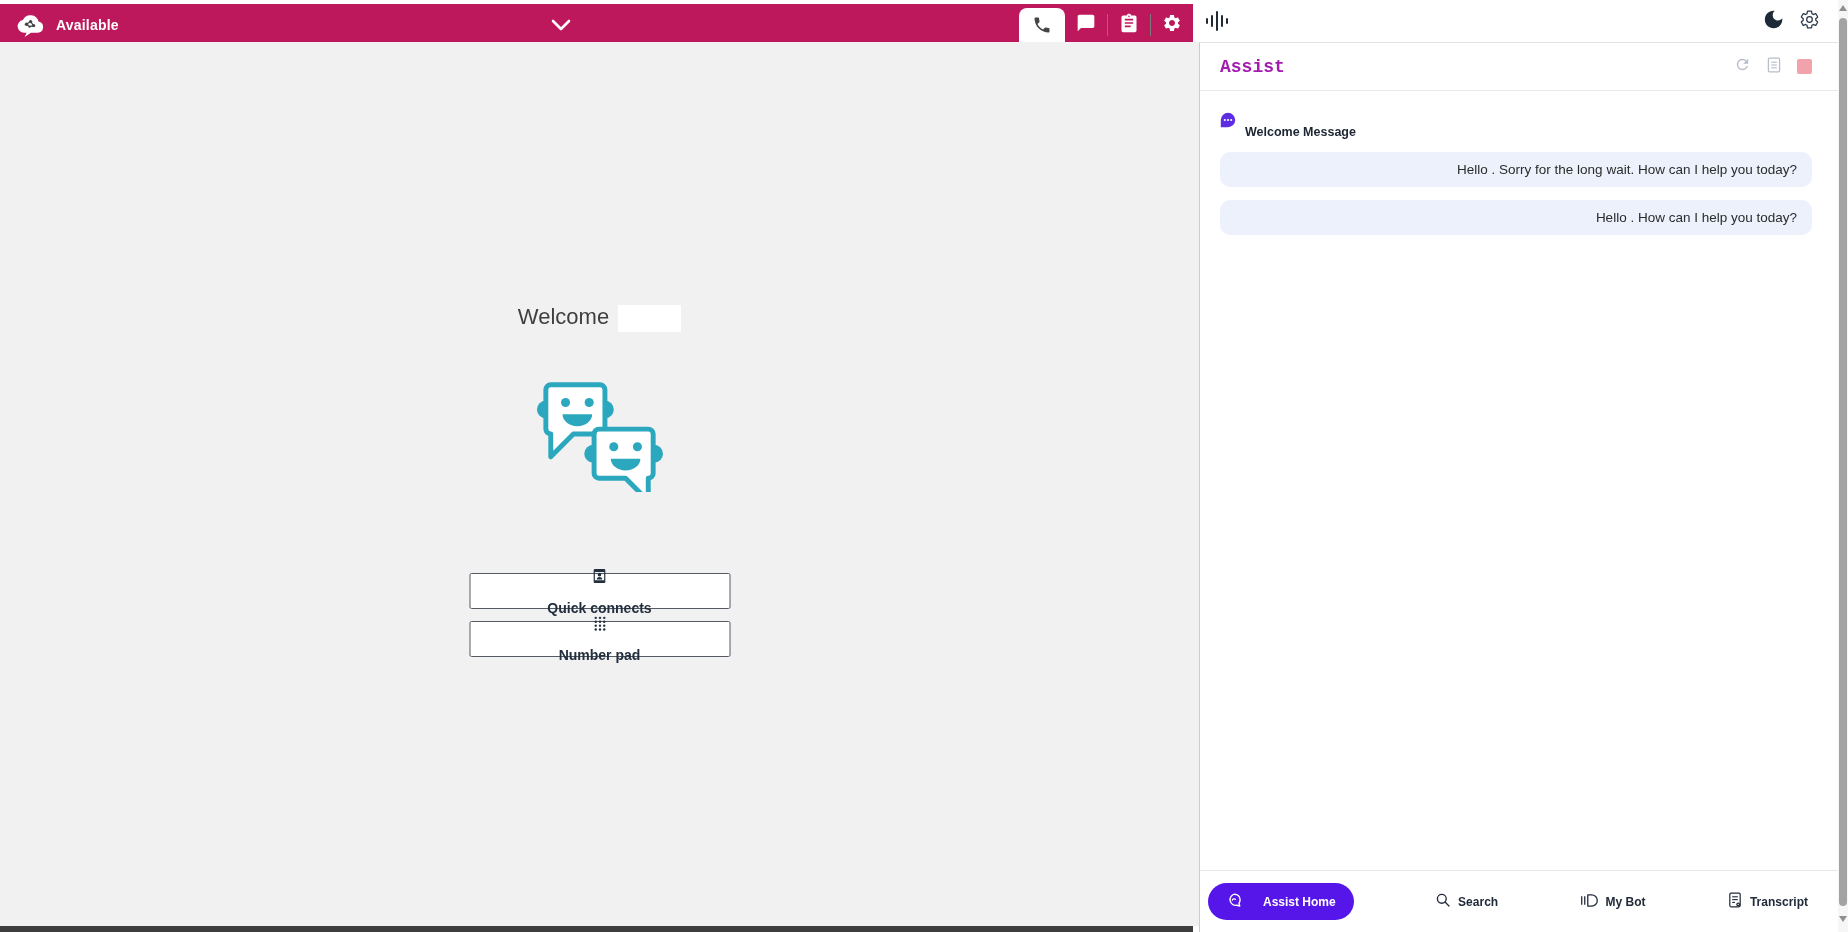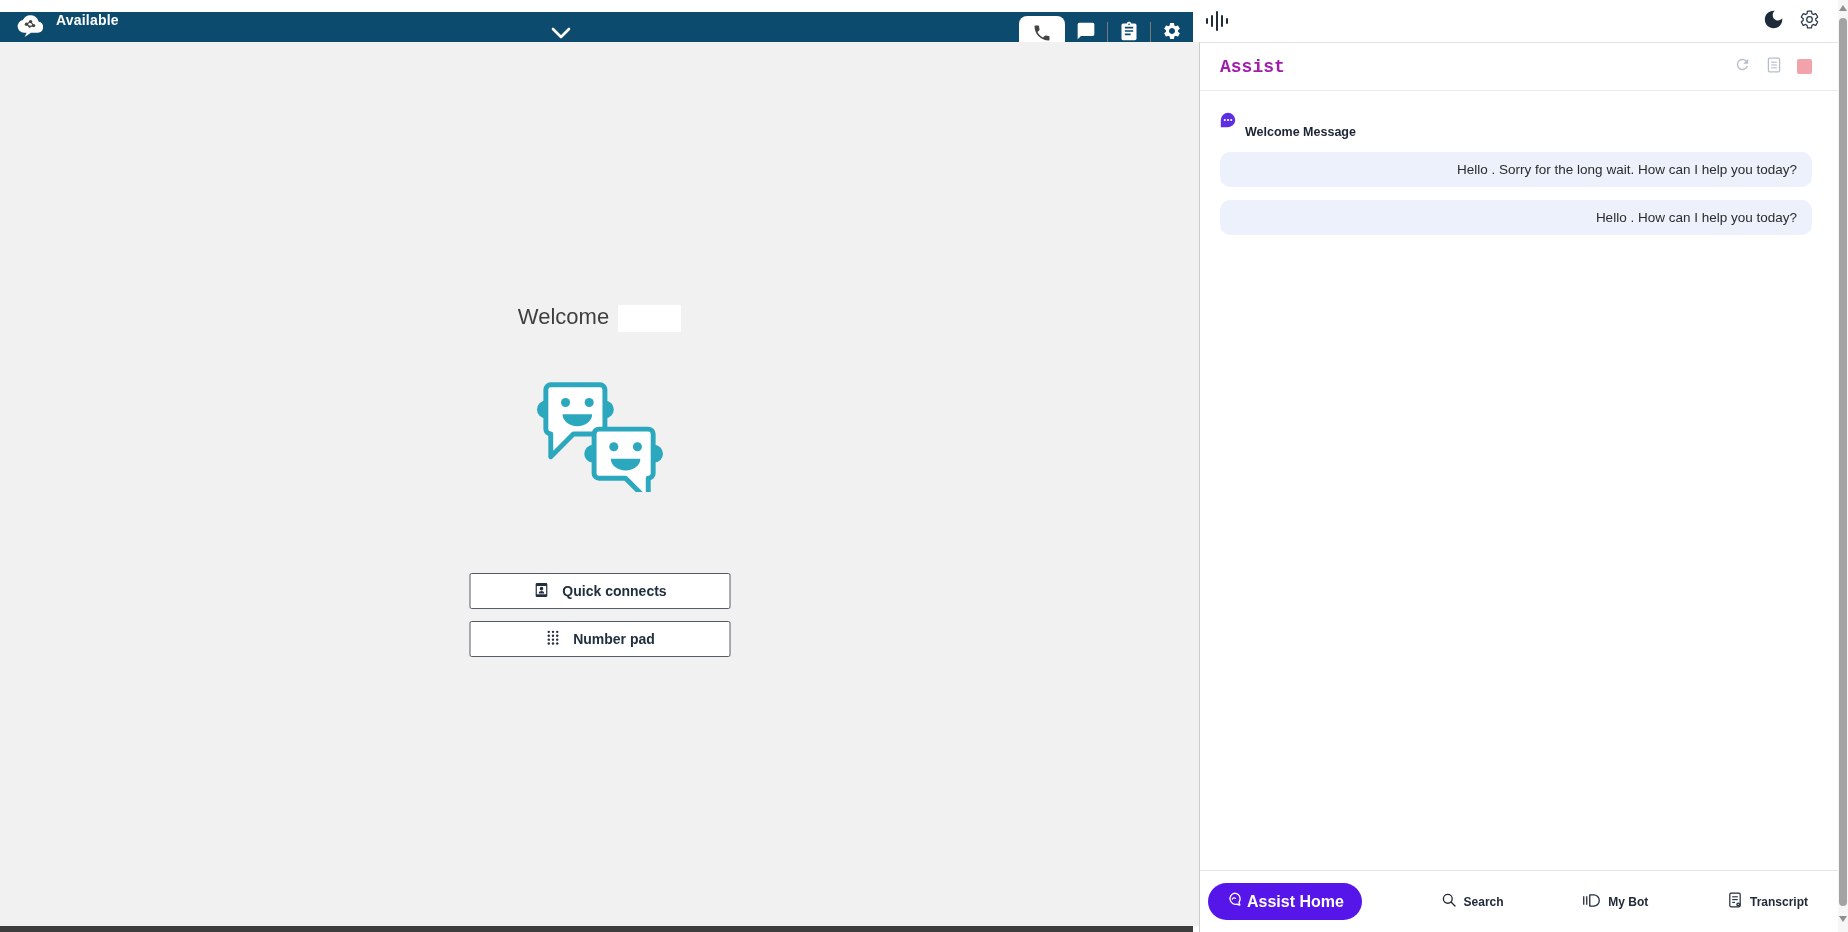--- a/index.html
+++ b/index.html
@@ -1,22 +1,22 @@
 <!DOCTYPE html>
 <html><head>
 <meta charset="utf-8">
 <style>
   * { margin:0; padding:0; box-sizing:border-box; }
   html,body { width:1848px; height:932px; overflow:hidden; background:#ffffff;
               font-family:"Liberation Sans", sans-serif; }
   .page { position:relative; width:1848px; height:932px; }
 
   
-  .topbar { position:absolute; left:0; top:12px; width:1193px; height:42px;
-            background:#0c4a6e; display:flex; align-items:flex-start; }
+  .topbar { position:absolute; left:0; top:4px; width:1193px; height:42px;
+            background:#be185d; display:flex; align-items:center; }
   .logo-wrap { margin-left:16px; display:flex; align-items:center; }
   .status-label { color:#ffffff; font-size:14px; font-weight:700; margin-left:12px; letter-spacing:.2px; }
   .status-chevron { position:absolute; left:550px; top:14px; }
   .channel-tabs { position:absolute; right:0; top:0; height:42px; display:flex; align-items:center; }
   .ctab { width:42px; height:42px; display:flex; align-items:center; justify-content:center; cursor:pointer; }
   .ctab.active { background:#ffffff; border-radius:8px 8px 0 0; height:38px; margin-top:4px; width:46px; }
   .tab-sep { width:1px; height:22px; background:#7a7a7a; }
 
   
   .top-right { position:absolute; left:1193px; top:0; width:645px; height:42px; background:#ffffff;
@@ -28,44 +28,44 @@
   
   .main-area { position:absolute; left:0; top:42px; width:1199px; height:884px; background:#f1f1f2; }
   .welcome-row { position:absolute; top:262px; left:0; width:100%; text-align:center;
                  font-size:22px; color:#3f3f3f; }
   .name-box { display:inline-block; vertical-align:middle; width:63px; height:27px;
               background:#ffffff; margin-left:9px; }
   .illustration { position:absolute; top:336px; left:50%; transform:translateX(-50%); }
   .big-btn { position:absolute; left:50%; transform:translateX(-50%); width:261px; height:36px;
              background:#ffffff; border:1px solid #545b64; border-radius:2px;
              display:flex; align-items:center; justify-content:center; gap:12px;
-             font-family:"Liberation Sans", sans-serif; font-size:14px; font-weight:700; color:#232f3e; cursor:pointer; }
+             font-family:"Liberation Sans", sans-serif; font-size:14px; font-weight:700; color:#232f3e; cursor:pointer;flex-direction:column; }
   .btn-quick { top:531px; }
   .btn-numpad { top:579px;text-align:right; }
   .bottom-strip { position:absolute; left:0; top:926px; width:1193px; height:6px; background:#3d3d3d; }
 
   
   .assist-panel { position:absolute; left:1199px; top:42px; width:639px; height:890px;
                   background:#ffffff; border-left:1px solid #cdcdcd; border-top:1px solid #e3e3e3; }
   .assist-header { height:47px; display:flex; align-items:center; padding:0 26px 0 20px; }
   .assist-title { font-size:18px; font-weight:700; color:#a21caf;font-family:Liberation Mono, monospace; }
   .assist-actions { margin-left:auto; display:flex; align-items:center; gap:15px; }
   .pink-square { width:15px; height:15px; border-radius:2px; background:#F2A2AB; }
   .assist-divider { height:1px; background:#e8eaed; margin:0; }
   .assist-body { padding:14px 26px 0 20px; }
   .wm-row { display:flex; align-items:center; gap:9px; margin-bottom:13px; }
   .wm-label { font-size:12.5px; font-weight:700; color:#1c2533;margin-top:20px; }
   .suggestion-card { background:#EDF1FC; border-radius:10px; padding:9px 15px; margin-bottom:13px;
                      font-size:13.5px; color:#2b2b2b; line-height:17px; cursor:pointer;text-align:right; }
   .assist-footer { position:absolute; left:0; bottom:0; width:100%; height:62px;
                    border-top:1px solid #e4e6ea; display:flex; align-items:center;
                    padding:0 30px 0 8px; justify-content:space-between; background:#fff; }
-  .home-pill { display:flex; align-items:center; gap:4px; background:#5716E9; color:#ffffff;
+  .home-pill { display:flex; align-items:center; gap:20px; background:#5716E9; color:#ffffff;
                border:none; border-radius:19px; height:37px; padding:0 18px;
-               font-family:"Liberation Sans", sans-serif; font-size:16px; font-weight:700; cursor:pointer; }
+               font-family:"Liberation Sans", sans-serif; font-size:12px; font-weight:700; cursor:pointer; }
   .foot-item { display:flex; align-items:center; gap:7px; font-size:12px; font-weight:700;
                color:#222b3a; cursor:pointer; }
 
   
   .scrollbar { position:absolute; left:1838px; top:0; width:10px; height:932px; background:#f6f6f6; }
   .sb-up { position:absolute; top:5px; left:1px; width:0; height:0;
            border-left:4px solid transparent; border-right:4px solid transparent; border-bottom:6px solid #8f8f8f; }
   .sb-thumb { position:absolute; top:18px; left:1px; width:8px; height:888px; border-radius:4px; background:#a3a3a3; }
   .sb-down { position:absolute; top:916px; left:1px; width:0; height:0;
              border-left:4px solid transparent; border-right:4px solid transparent; border-top:6px solid #8f8f8f; }

